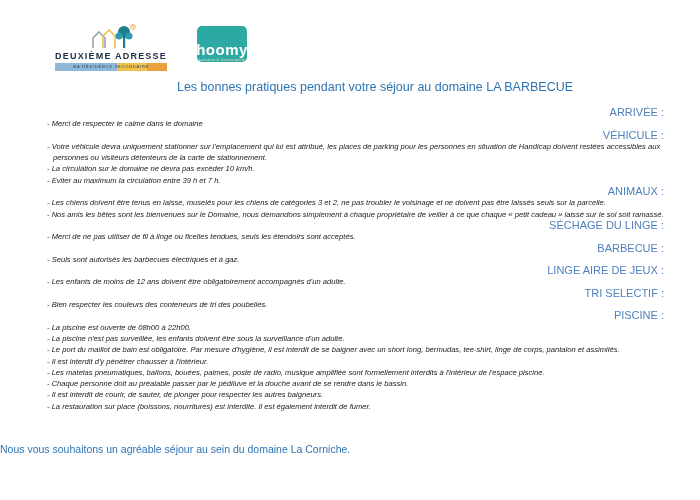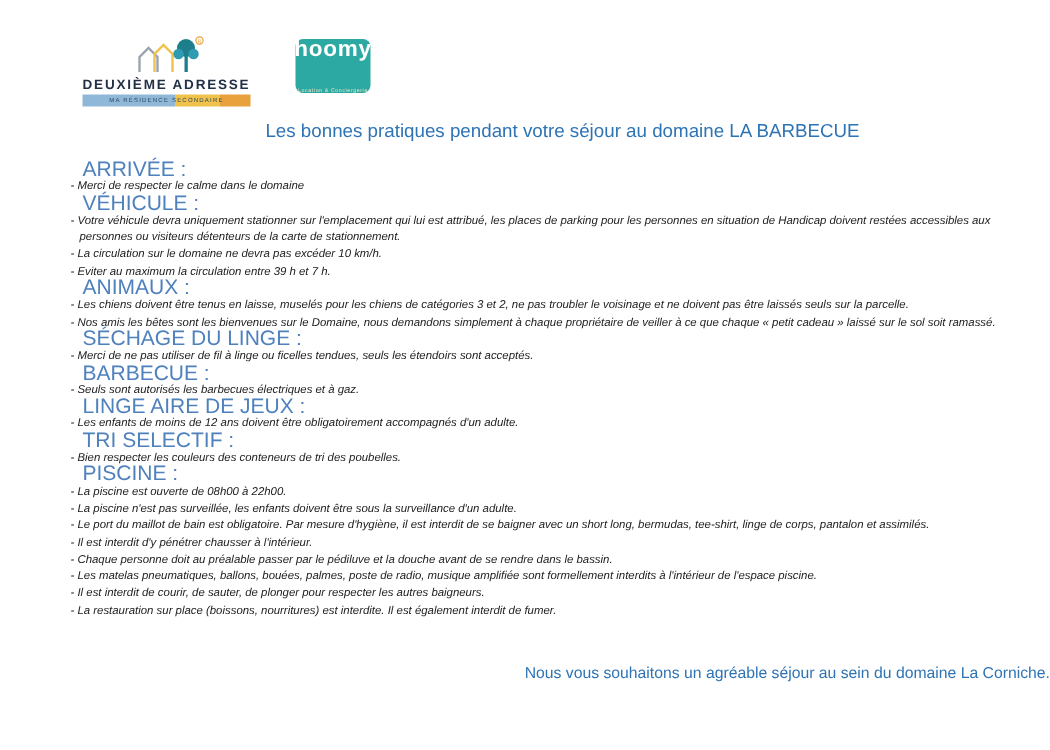--- a/index.html
+++ b/index.html
@@ -14,42 +14,42 @@
   .logo-da-icon { height:26px; display:flex; justify-content:center; align-items:flex-end; }
   .logo-da-word { font-size:9px; font-weight:bold; letter-spacing:1.2px; color:#223047; white-space:nowrap; margin-top:1px; }
   .logo-da-word .w1 { font-weight:bold; }
   .logo-da-bar {
     margin-top:2px; height:8px; line-height:8px;
     background:linear-gradient(90deg,#8fb8d8 0%,#8fb8d8 55%,#f0c24b 55%,#f0c24b 82%,#e8a13c 82%);
     font-size:4px; letter-spacing:0.8px; color:#27455f; white-space:nowrap; overflow:hidden;
   }
   .logo-hoomy {
     width:50px; height:36px; background:#2ba9a2; border-radius:5px;
-    display:flex; flex-direction:column; justify-content:space-between; align-items:center; margin-top:2px;
+    display:flex; flex-direction:column; justify-content:flex-end; align-items:center; margin-top:2px;
   }
   .logo-hoomy .hm { color:#ffffff; font-weight:bold; font-size:15px; line-height:14px; letter-spacing:0.5px; }
   .logo-hoomy .tg { color:#f2e6c8; font-size:3.5px; letter-spacing:0.4px; margin-top:1px; }
   
   .doc-title {
     position:absolute; top:80px; left:50px; width:650px;
     text-align:center; font-size:12.5px; color:#2e74b5;
   }
   
   .content { position:absolute; top:107px; left:47px; right:36px; }
   .sec-heading {
-    color:#4f81bd; font-size:14px; line-height:11.3px; padding-left:8px;
+    color:#4f81bd; font-size:11px; line-height:11.3px; padding-left:8px;text-align:right;
   }
   .rule-line {
     color:#212121; font-size:7.6px; line-height:11.3px;
     padding-left:6px; text-indent:-6px;font-style:italic;
   }
   
   .doc-footer {
     position:absolute; top:443px; left:0; width:700px;
-    text-align:right; font-size:10.5px; color:#2e74b5;
+    text-align:left; font-size:10.5px; color:#2e74b5;
   }
 </style>
 </head>
 <body>
 
 <div class="page">
 
   <div class="logos">
     <div class="logo-da">
       <div class="logo-da-icon">
@@ -96,21 +96,21 @@
       <div class="rule-line">- Seuls sont autorisés les barbecues électriques et à gaz.</div>
       <div class="sec-heading">LINGE AIRE DE JEUX :</div>
       <div class="rule-line">- Les enfants de moins de 12 ans doivent être obligatoirement accompagnés d'un adulte.</div>
       <div class="sec-heading">TRI SELECTIF :</div>
       <div class="rule-line">- Bien respecter les couleurs des conteneurs de tri des poubelles.</div>
       <div class="sec-heading">PISCINE :</div>
       <div class="rule-line">- La piscine est ouverte de 08h00 à 22h00.</div>
       <div class="rule-line">- La piscine n'est pas surveillée, les enfants doivent être sous la surveillance d'un adulte.</div>
       <div class="rule-line">- Le port du maillot de bain est obligatoire. Par mesure d'hygiène, il est interdit de se baigner avec un short long, bermudas, tee-shirt, linge de corps, pantalon et assimilés.</div>
       <div class="rule-line">- Il est interdit d'y pénétrer chausser à l'intérieur.</div>
+      <div class="rule-line">- Les matelas pneumatiques, ballons, bouées, palmes, poste de radio, musique amplifiée sont formellement interdits à l'intérieur de l'espace piscine.</div>
       <div class="rule-line">- Chaque personne doit au préalable passer par le pédiluve et la douche avant de se rendre dans le bassin.</div>
-      <div class="rule-line">- Les matelas pneumatiques, ballons, bouées, palmes, poste de radio, musique amplifiée sont formellement interdits à l'intérieur de l'espace piscine.</div>
       <div class="rule-line">- Il est interdit de courir, de sauter, de plonger pour respecter les autres baigneurs.</div>
       <div class="rule-line">- La restauration sur place (boissons, nourritures) est interdite. Il est également interdit de fumer.</div>
     </div>
 
   <div class="doc-footer">Nous vous souhaitons un agréable séjour au sein du domaine La Corniche.</div>
 
 </div>
 
 </body></html>

